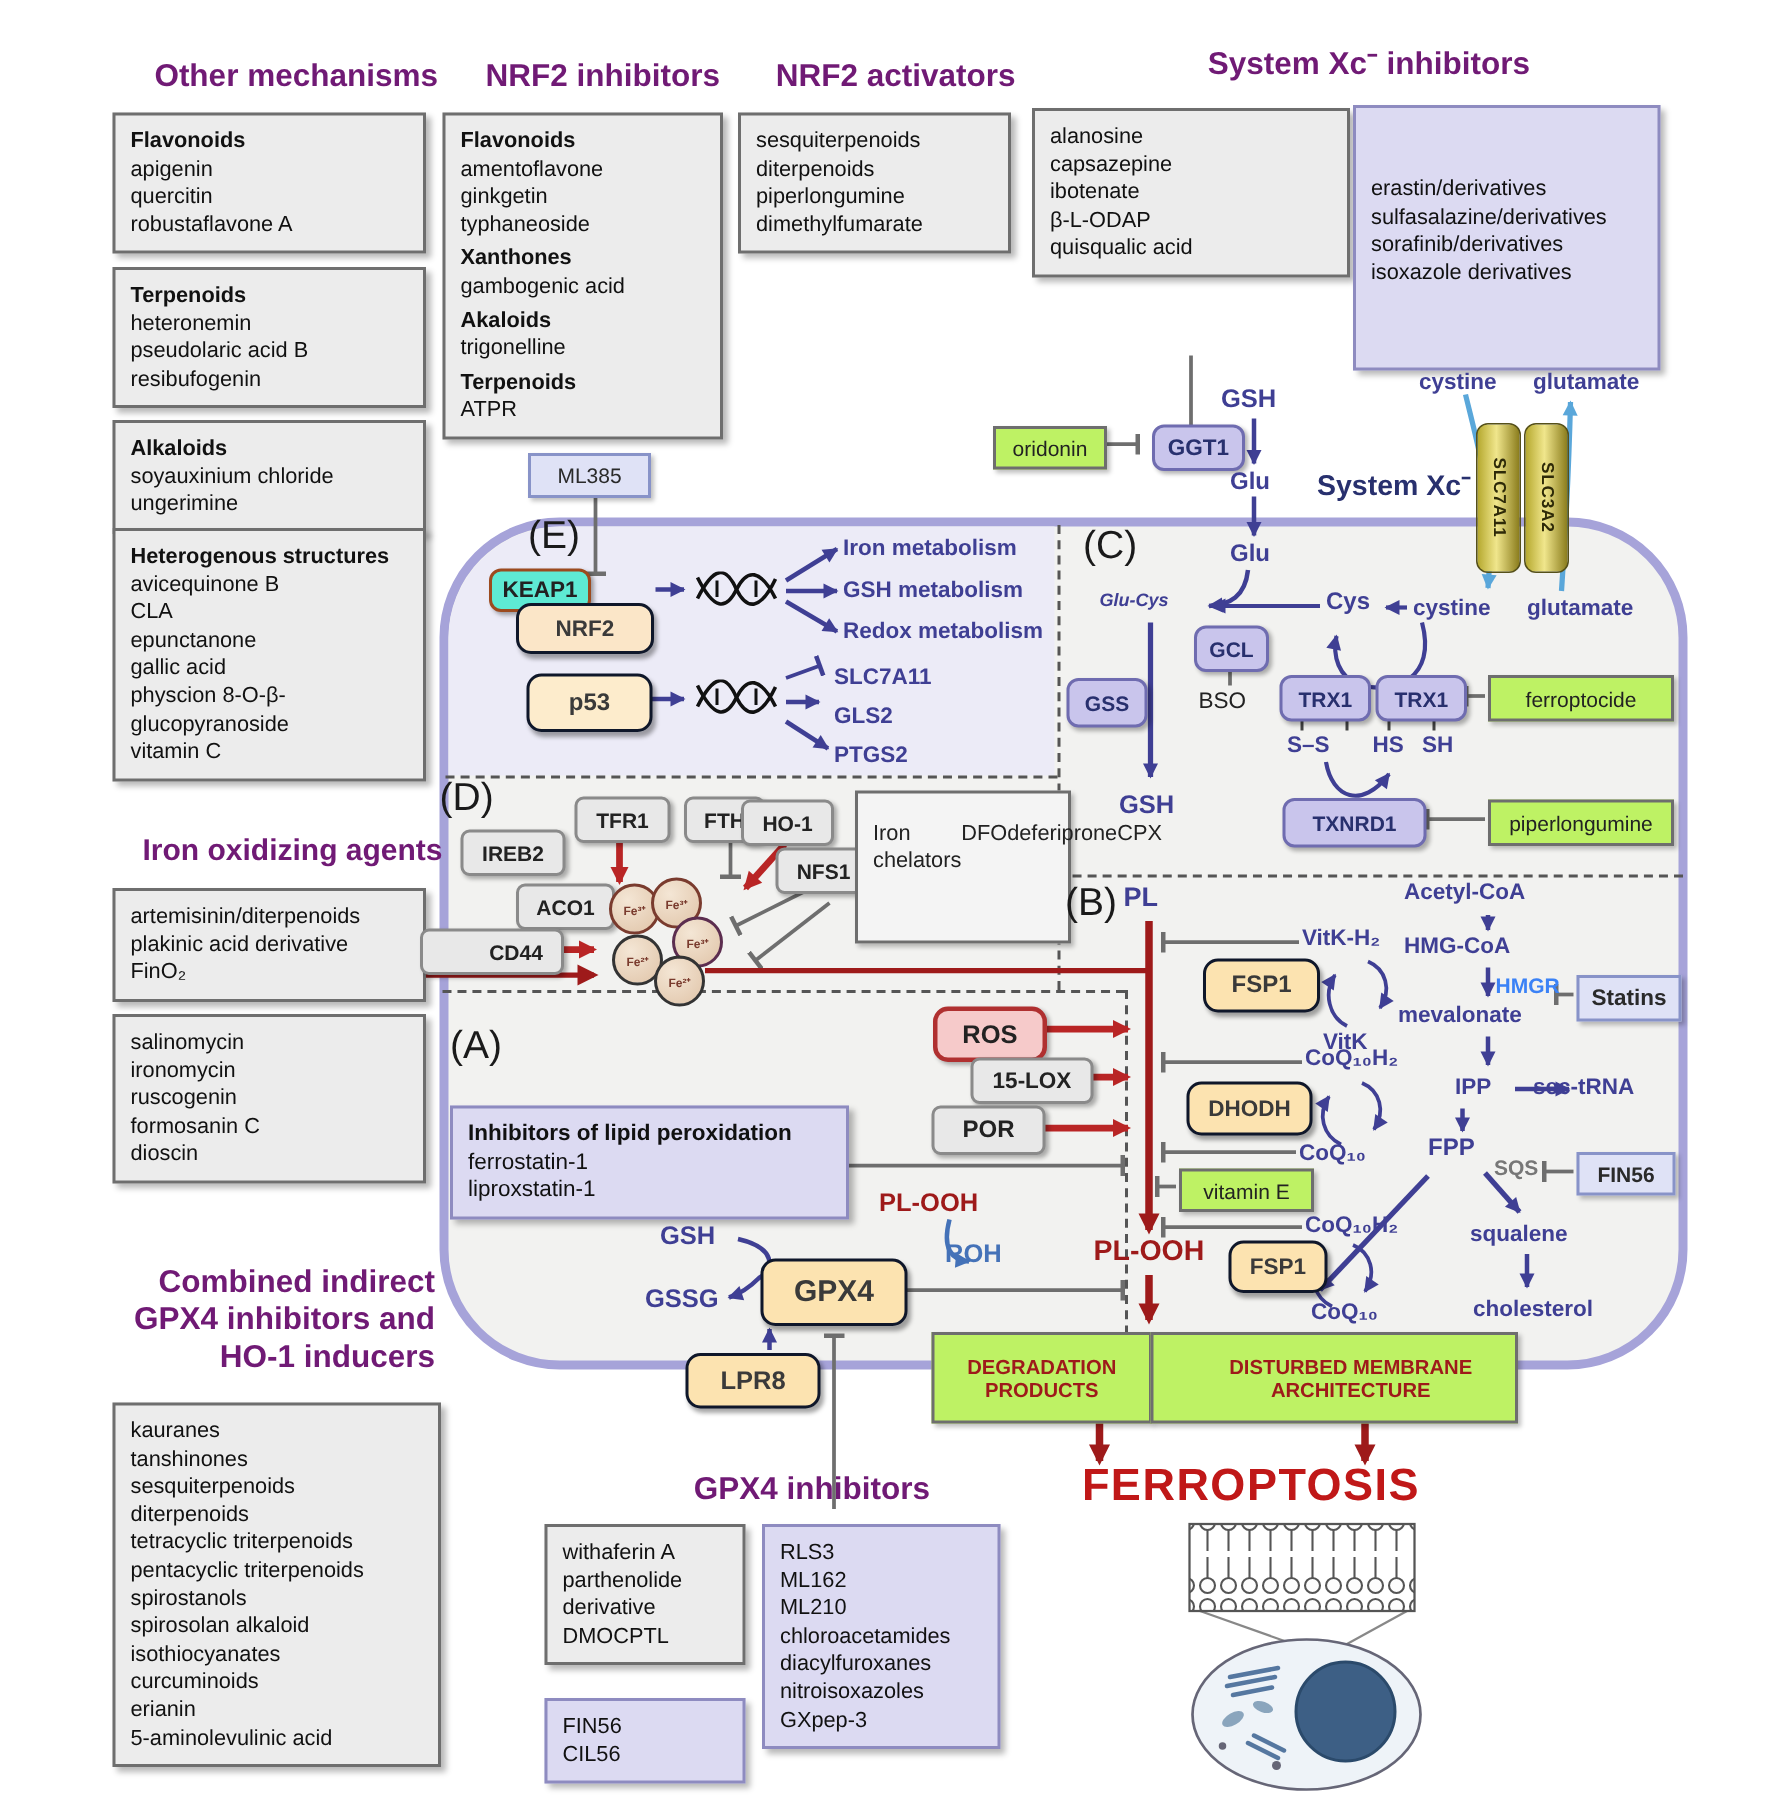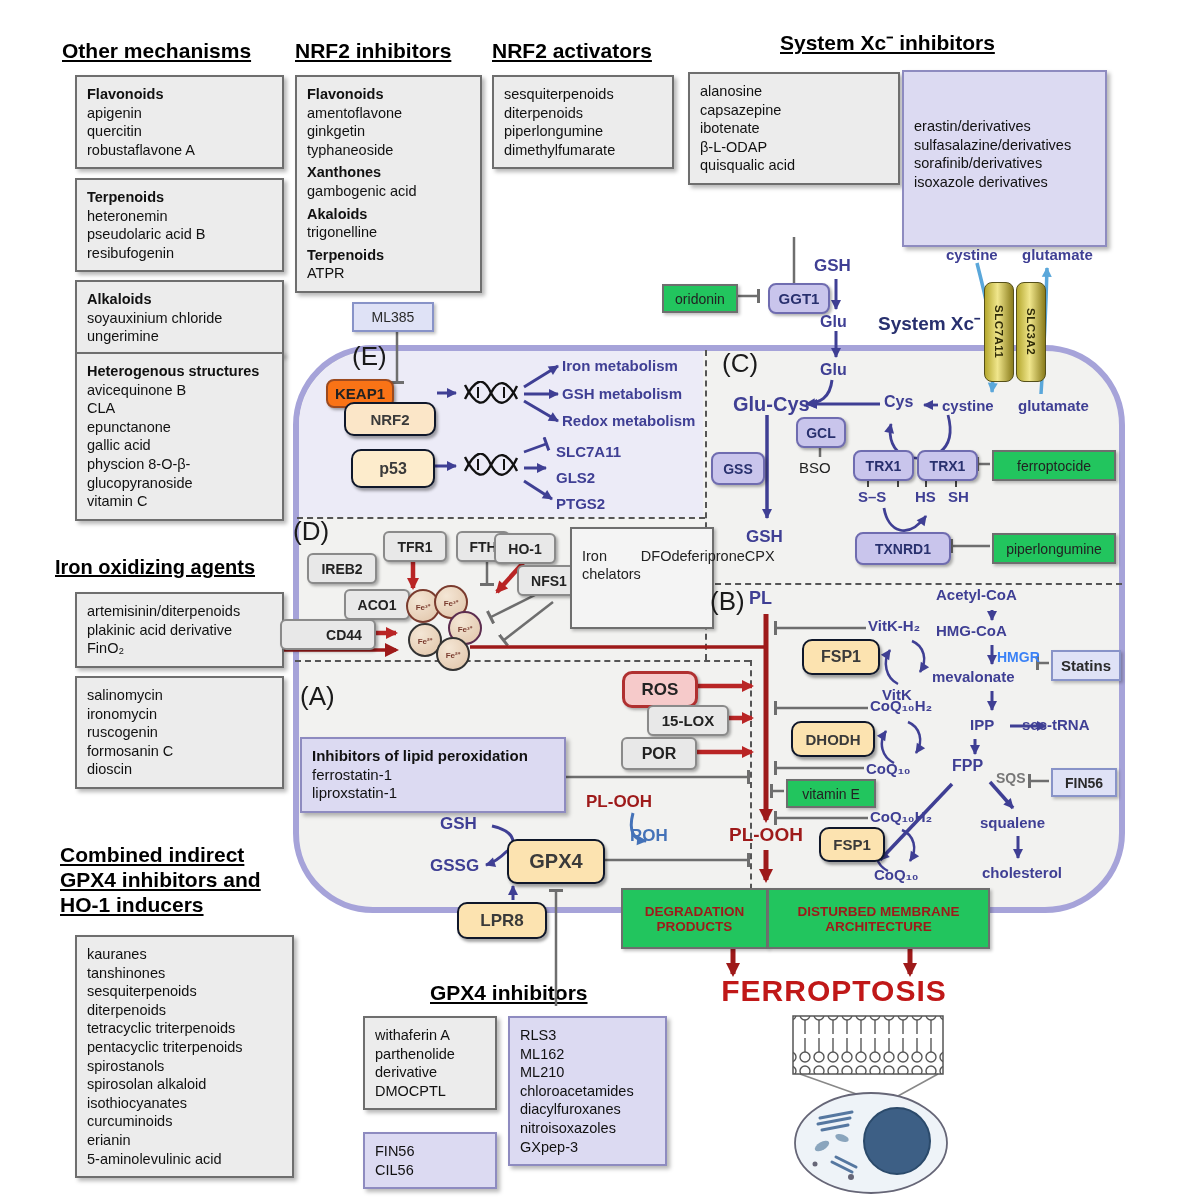--- a/index.html
+++ b/index.html
@@ -1,28 +1,28 @@
 <!DOCTYPE html>
 <html><head>
 <meta charset="utf-8">
 <style>
   html,body{margin:0;padding:0;background:#fff;font-family:"Liberation Sans",sans-serif;}
   #stage{position:relative;width:1180px;height:1202px;background:#fff;overflow:hidden;}
   .abs{position:absolute;}
-  .hdr{position:absolute;font-weight:bold;color:#000000;font-size:21px;text-align:left;line-height:25px;text-decoration:underline;}
+  .hdr{position:absolute;font-weight:bold;color:#701a75;font-size:21px;text-align:right;line-height:25px;}
   .gbox{position:absolute;background:#ececec;border:2px solid #6e6e6e;box-shadow:3px 3px 4px rgba(0,0,0,.28);padding:8px 10px;font-size:14.5px;line-height:18.6px;color:#111;}
   .gbox .bh{font-weight:bold;margin-top:4px;}
   .gbox .bh:first-child{margin-top:0;}
   .lavbox{background:#dcdaf2;border:2px solid #8e8bc0;}
   .bluebox{position:absolute;background:#dfe2f6;border:2px solid #8893c8;box-shadow:2px 2px 3px rgba(0,0,0,.25);display:flex;align-items:center;justify-content:center;font-size:14px;color:#2a2a2a;}
-  .wbox{position:absolute;background:#22c55e;border:2px solid #6e6e6e;box-shadow:2px 2px 3px rgba(0,0,0,.25);display:flex;align-items:center;justify-content:center;font-size:14px;color:#222;text-align:center;}
+  .wbox{position:absolute;background:#bef264;border:2px solid #6e6e6e;box-shadow:2px 2px 3px rgba(0,0,0,.25);display:flex;align-items:center;justify-content:center;font-size:14px;color:#222;text-align:center;}
   .pill{position:absolute;display:flex;align-items:center;justify-content:center;font-weight:bold;border-radius:8px;font-size:14px;}
   .p-pur{background:#c9c5ec;border:2px solid #6f6cb0;color:#28306e;box-shadow:2px 2px 3px rgba(0,0,0,.3);}
   .p-org{background:#fce3b0;border:2px solid #0f172a;color:#3a3a3a;border-radius:10px;box-shadow:2px 3px 3px rgba(0,0,0,.35);}
-  .p-keap{background:#f97316;border:2px solid #9c4a1f;color:#222;border-radius:8px;box-shadow:2px 2px 3px rgba(0,0,0,.35);}
+  .p-keap{background:#5eead4;border:2px solid #9c4a1f;color:#222;border-radius:8px;box-shadow:2px 2px 3px rgba(0,0,0,.35);}
   .p-gray{background:#e8e8e8;border:2px solid #8a8a8a;color:#222;border-radius:6px;box-shadow:2px 2px 3px rgba(0,0,0,.3);}
   .p-red{background:#f6caca;border:3px solid #b03030;color:#222;border-radius:10px;box-shadow:2px 2px 3px rgba(0,0,0,.3);}
   .lbl{position:absolute;font-weight:bold;color:#3f3f94;font-size:15px;white-space:nowrap;}
   .rlbl{position:absolute;font-weight:bold;color:#9e1a1a;font-size:17px;white-space:nowrap;}
   .plabel{position:absolute;font-size:26px;color:#1a1a1a;}
   .dashv{position:absolute;border-left:2px dashed #555;}
   .dashh{position:absolute;border-top:2px dashed #555;}
   #cell{position:absolute;left:293px;top:345px;width:832px;height:568px;border:6px solid #a6a3d9;border-radius:80px;background:#f2f2f0;box-sizing:border-box;}
   #epanel{position:absolute;left:299px;top:351px;width:404px;height:166px;background:#ecebf7;border-top-left-radius:75px;}
   #svglayer{position:absolute;left:0;top:0;z-index:2;pointer-events:none;}
@@ -307,21 +307,21 @@
     </svg>
   <div class="lbl z3" style="left:562px;top:357px;">Iron metabolism</div>
   <div class="lbl z3" style="left:562px;top:385px;">GSH metabolism</div>
   <div class="lbl z3" style="left:562px;top:412px;">Redox metabolism</div>
   <div class="lbl z3" style="left:556px;top:443px;">SLC7A11</div>
   <div class="lbl z3" style="left:556px;top:469px;">GLS2</div>
   <div class="lbl z3" style="left:556px;top:495px;">PTGS2</div>
 
   <div class="plabel z3" style="left:722px;top:348px;">(C)</div>
   <div class="lbl z3" style="left:820px;top:361px;font-size:16px;">Glu</div>
-  <div class="lbl z3" style="left:733px;top:393px;font-size:20px;">Glu-Cys</div>
+  <div class="lbl z3" style="left:733px;top:393px;font-size:12px;font-style:italic;">Glu-Cys</div>
   <div class="lbl z3" style="left:884px;top:393px;font-size:16px;">Cys</div>
   <div class="pill p-pur z3" style="left:796px;top:417px;width:46px;height:27px;">GCL</div>
   <div class="abs z3" style="left:799px;top:459px;font-size:15px;color:#222;">BSO</div>
   <div class="pill p-pur z3" style="left:711px;top:452px;width:50px;height:29px;">GSS</div>
   <div class="lbl z3" style="left:746px;top:527px;font-size:17px;">GSH</div>
   <div class="pill p-pur z3" style="left:853px;top:450px;width:57px;height:27px;">TRX1</div>
   <div class="pill p-pur z3" style="left:917px;top:450px;width:57px;height:27px;">TRX1</div>
   <div class="wbox z3" style="left:992px;top:450px;width:120px;height:27px;">ferroptocide</div>
   <div class="lbl z3" style="left:858px;top:488px;">S–S</div>
   <div class="lbl z3" style="left:915px;top:488px;">HS</div>
@@ -388,21 +388,21 @@
   <div class="lbl z3" style="left:874px;top:866px;">CoQ₁₀</div>
   <div class="lbl z3" style="left:970px;top:716px;">IPP</div>
   <div class="lbl z3" style="left:1022px;top:716px;">sec-tRNA</div>
   <div class="lbl z3" style="left:952px;top:757px;font-size:16px;">FPP</div>
   <div class="abs z3" style="left:996px;top:770px;font-weight:bold;font-size:14px;color:#777;">SQS</div>
   <div class="bluebox z3" style="left:1051px;top:768px;width:62px;height:25px;font-weight:bold;">FIN56</div>
   <div class="lbl z3" style="left:980px;top:814px;">squalene</div>
   <div class="lbl z3" style="left:982px;top:864px;">cholesterol</div>
 
   <div class="wbox z3" style="left:621px;top:888px;width:143px;height:57px;font-weight:bold;color:#9e1a1a;font-size:13.5px;">DEGRADATION PRODUCTS</div>
-  <div class="wbox z3" style="left:767px;top:888px;width:219px;height:57px;font-weight:bold;color:#9e1a1a;font-size:13.5px;">DISTURBED MEMBRANE ARCHITECTURE</div>
+  <div class="wbox z3" style="left:767px;top:888px;width:219px;height:57px;font-weight:bold;color:#9e1a1a;font-size:13.5px;padding-left:22px;">DISTURBED MEMBRANE ARCHITECTURE</div>
   <div class="abs z3" style="left:714px;top:974px;width:240px;text-align:center;font-weight:bold;font-size:30px;color:#c01818;letter-spacing:1px;">FERROPTOSIS</div>
 
   <div class="hdr" style="left:430px;top:980px;width:190px;font-size:21px;">GPX4 inhibitors</div>
   <div class="gbox z3" style="left:363px;top:1016px;width:110px;">
       <div>withaferin A</div>
       <div>parthenolide</div>
       <div>derivative</div>
       <div>DMOCPTL</div>
     </div>
   <div class="gbox lavbox z3" style="left:363px;top:1132px;width:110px;">

